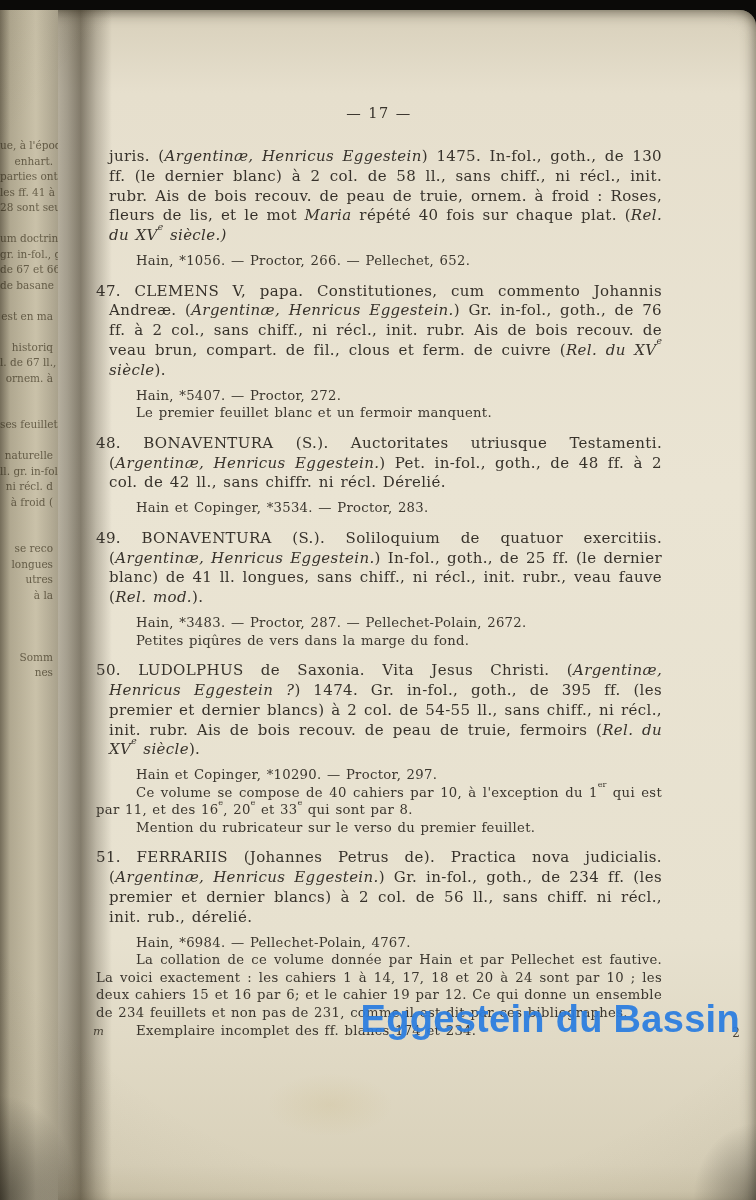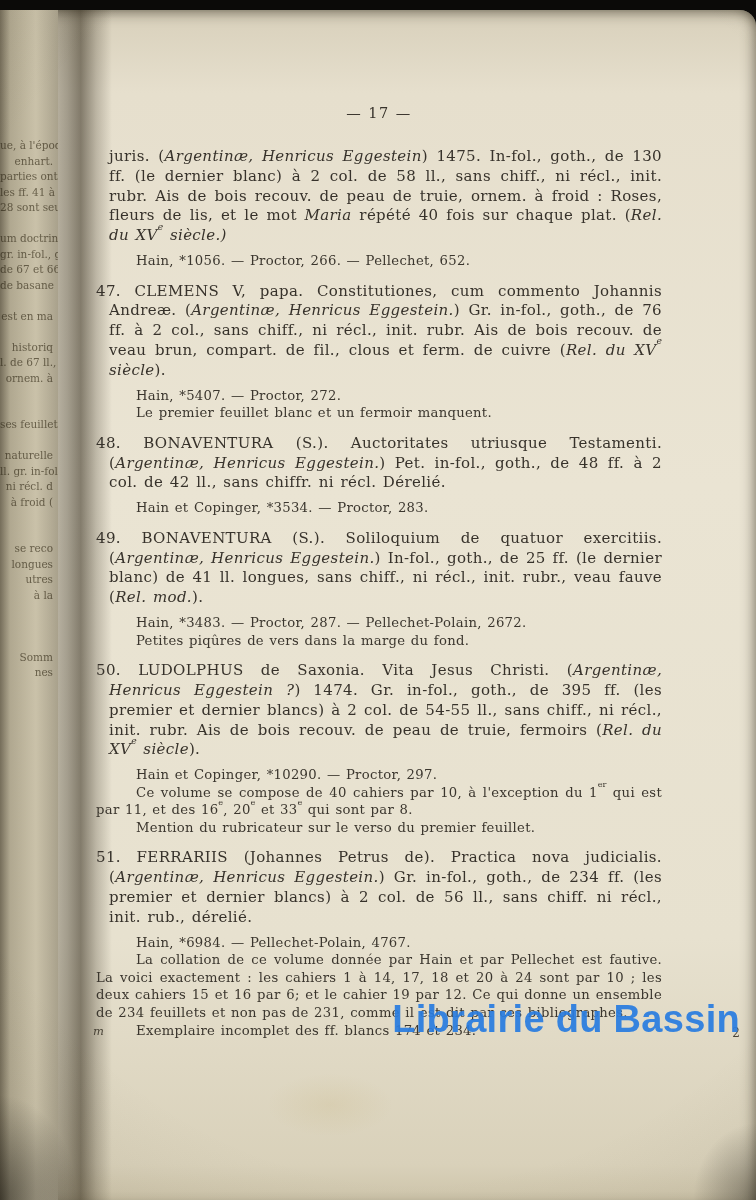--- a/index.html
+++ b/index.html
@@ -185,14 +185,14 @@
     </div>
 
     <div class="sig">m</div>
     <div class="gather">2</div>
 
     <div class="vignette"></div>
     <div class="corner-bl"></div>
     <div class="corner-br"></div>
   </div>
 
-  <div class="watermark">Librairie du Bassin</div>
+  <div class="watermark">Eggestein du Bassin</div>
 </div>
 
 </body></html>

